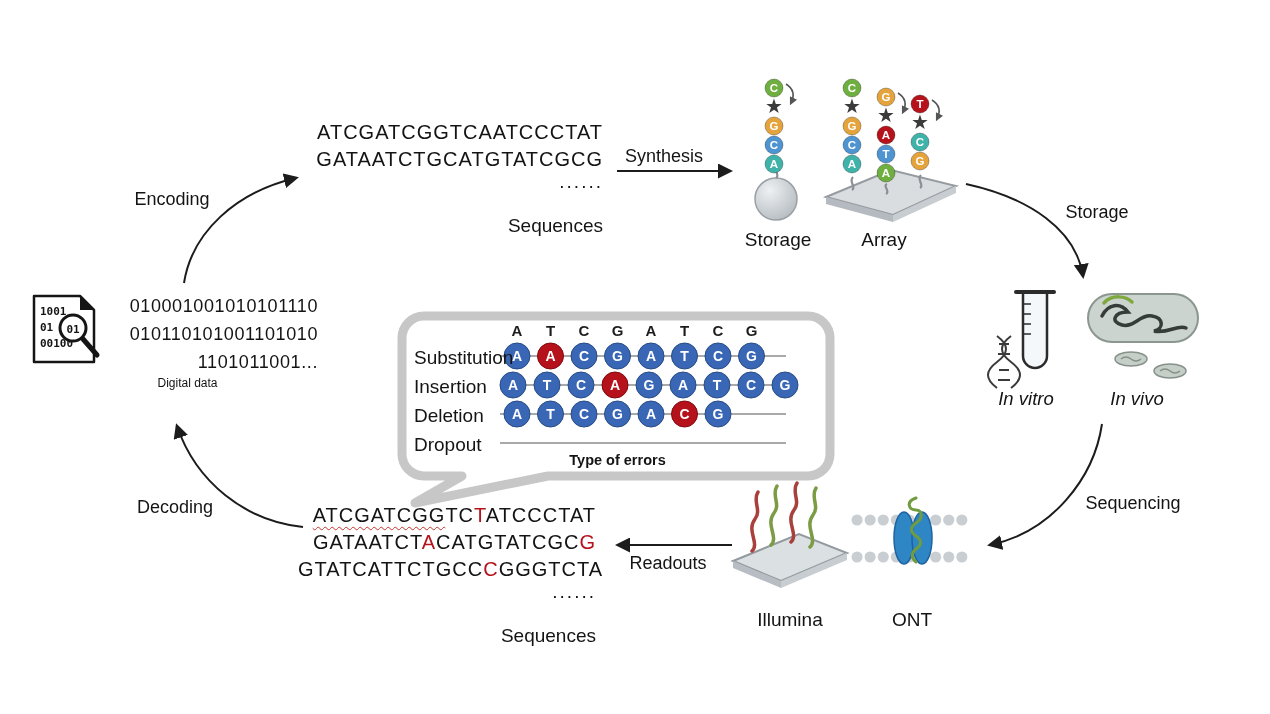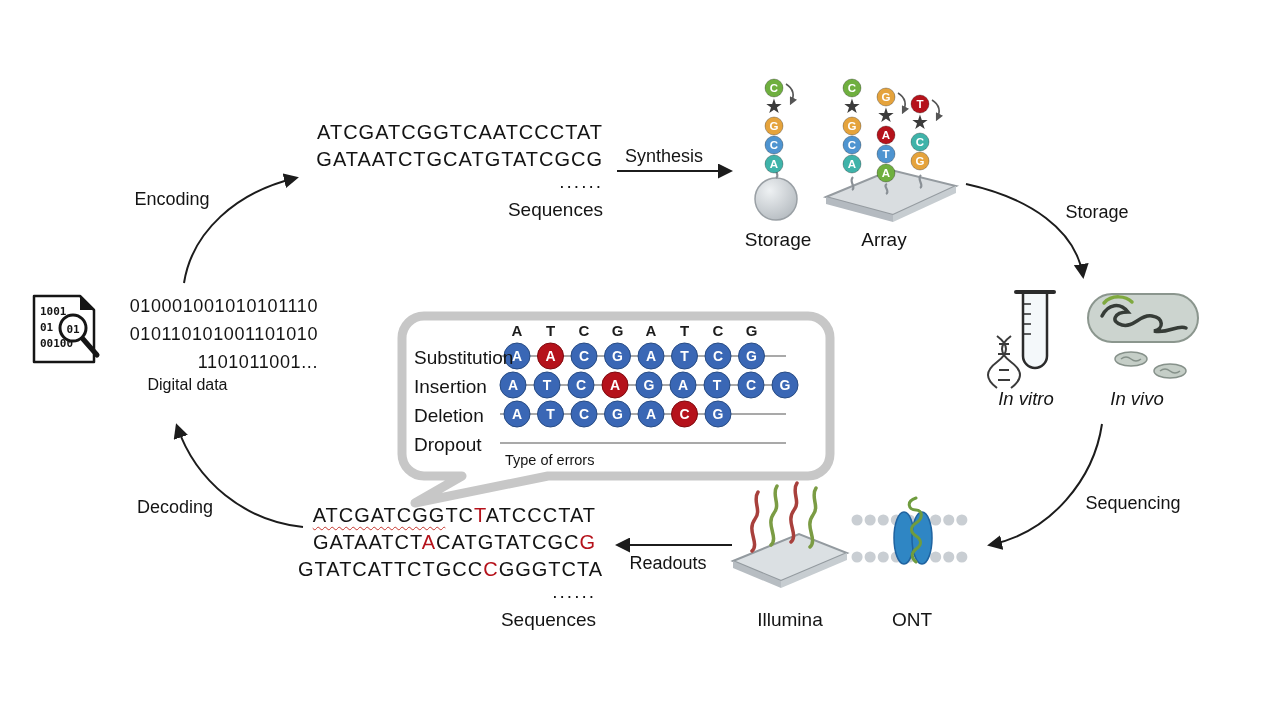--- a/index.html
+++ b/index.html
@@ -6,29 +6,29 @@
   html,body{background:#fff}
   .stage{position:relative;width:1270px;height:714px;background:#fff;overflow:hidden;
          font-family:"Liberation Sans",sans-serif;color:#141414}
   .layer{position:absolute;left:0;top:0}
   .abs{position:absolute;white-space:nowrap}
   .ctr{text-align:center}
   .bold{font-weight:normal;font-size:18px}
   .seqblock{position:absolute;text-align:right}
   .sline{font-size:20px;letter-spacing:1px;line-height:27px;white-space:nowrap}
   .ell{font-size:19px;line-height:18px;letter-spacing:2px}
-  .cap{font-size:19px;margin-top:8px}
+  .cap{font-size:19px;margin-top:24px}
   .bin{font-size:18px;letter-spacing:.6px;line-height:28px;text-align:right}
   .ital{font-style:italic;font-size:18.5px}
   .cap19{font-size:19px}
   .red{color:#b5121b}
   .wavy{text-decoration-line:underline;text-decoration-style:wavy;
         text-decoration-color:#c5332b;text-decoration-thickness:1px;text-underline-offset:4px}
   .erow{position:absolute;font-size:19px;white-space:nowrap}
-  .ecap{position:absolute;font-weight:normal;font-size:14.5px;}
+  .ecap{position:absolute;font-weight:bold;font-size:14.5px;text-align:center}
   .arrow{fill:none;stroke:#1c1c1c;stroke-width:2}
   .ehead{font-family:"Liberation Sans",sans-serif;font-size:15px;font-weight:600;fill:#1c1c1c}
   .ecirc{font-family:"Liberation Sans",sans-serif;font-size:14px;font-weight:700;fill:#fff}
   .scirc{font-family:"Liberation Sans",sans-serif;font-size:11.5px;font-weight:700;fill:#fff}
   .star{font-family:"DejaVu Sans",sans-serif;font-size:20px}
   .bits{font-family:"DejaVu Sans Mono",monospace;font-size:11px;font-weight:700;fill:#141414}
   .eline{stroke:#555;stroke-width:1.2}
 </style>
 </head>
 <body>
@@ -267,21 +267,21 @@
     <div class="sline"><span>GTATCATTCTGCC</span><span class="red">C</span><span>GGGTCTA</span></div>
     <div class="ell">......</div>
     <div class="cap">Sequences</div>
   </div>
 
   <div class="abs bin" style="left:108px;top:292px;width:210px">
     <div>010001001010101110</div>
     <div>010110101001101010</div>
     <div>1101011001...</div>
   </div>
-  <div class="abs ctr" style="left:100px;top:376px;width:175px;font-size:16px">Digital data</div>
+  <div class="abs ctr" style="left:100px;top:376px;width:175px;font-size:12px">Digital data</div>
 
   <div class="abs ctr cap19" style="left:718px;top:229px;width:120px">Storage</div>
   <div class="abs ctr cap19" style="left:824px;top:229px;width:120px">Array</div>
   <div class="abs ctr ital" style="left:966px;top:388px;width:120px">In vitro</div>
   <div class="abs ctr ital" style="left:1077px;top:388px;width:120px">In vivo</div>
   <div class="abs ctr cap19" style="left:730px;top:609px;width:120px">Illumina</div>
   <div class="abs ctr cap19" style="left:852px;top:609px;width:120px">ONT</div>
 
   <div class="erow" style="left:414px;top:347px">Substitution</div>
   <div class="erow" style="left:414px;top:376px">Insertion</div>

